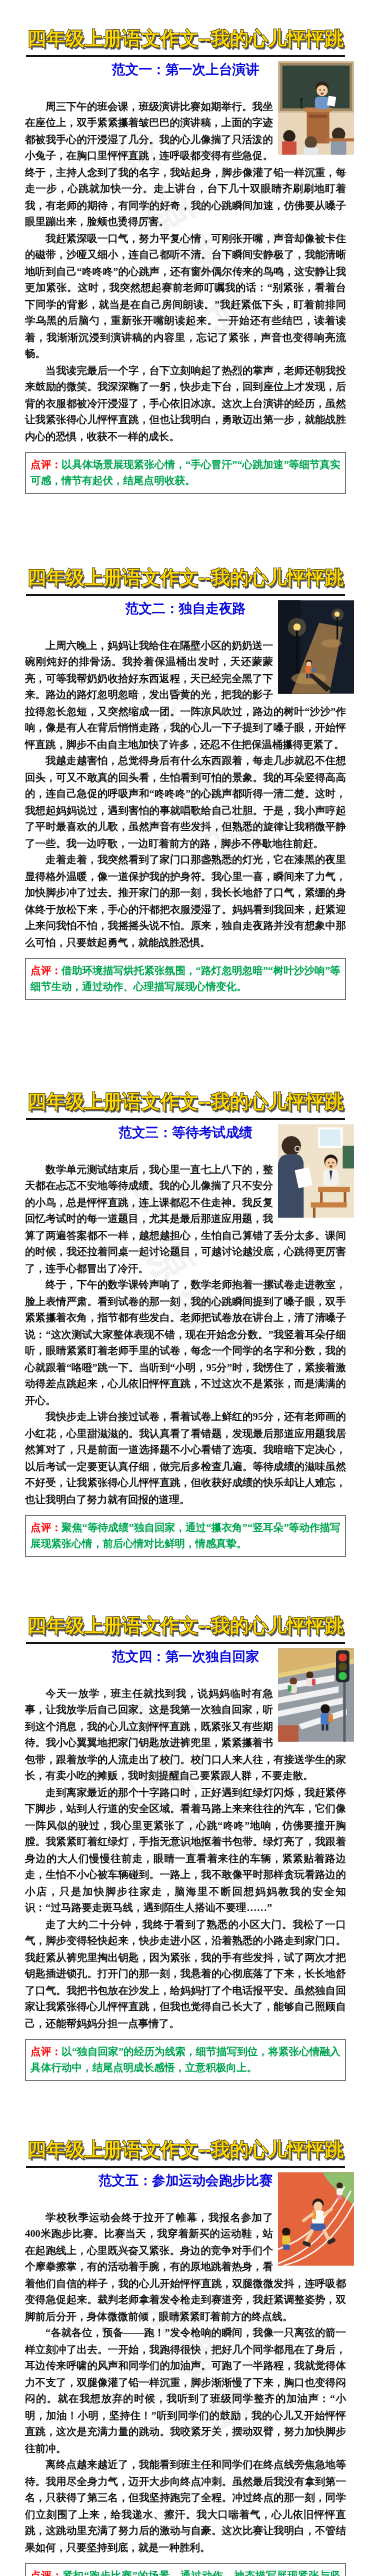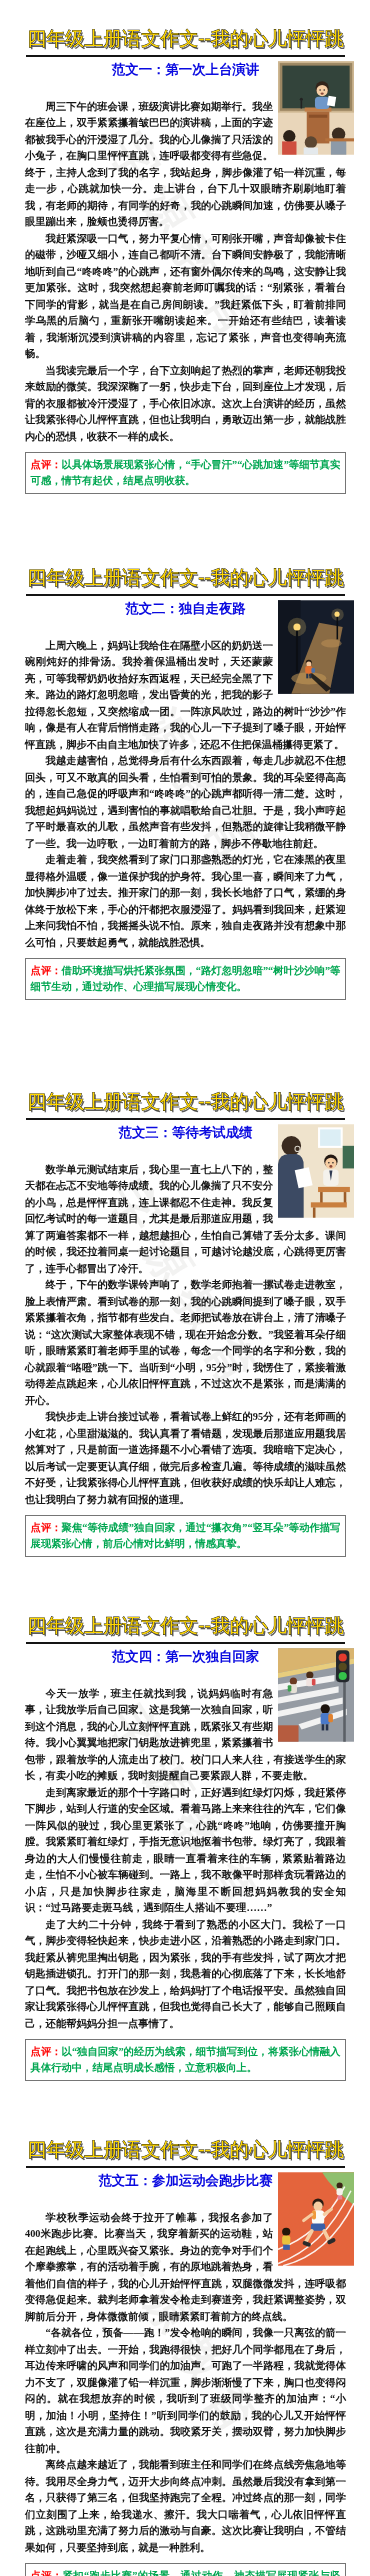--- a/index.html
+++ b/index.html
@@ -36,21 +36,21 @@
   }
 
   .banner {
     position: relative;
     z-index: 1;
     margin: 0 12.4px;
     text-align: center;
     white-space: nowrap;
     font-family: "Liberation Sans", "DejaVu Sans", sans-serif;
     font-size: 19px;
-    font-weight: 400;
+    font-weight: 700;
     line-height: 30px;
     color: #ffd700;
     -webkit-text-stroke: 0.8px #000000;
     paint-order: stroke fill;
     text-shadow: 1.5px 1.5px 0.5px rgba(45,45,45,0.78);
   }
   .rule {
     position: relative;
     z-index: 1;
     margin: 1px 26px 0 26px;

